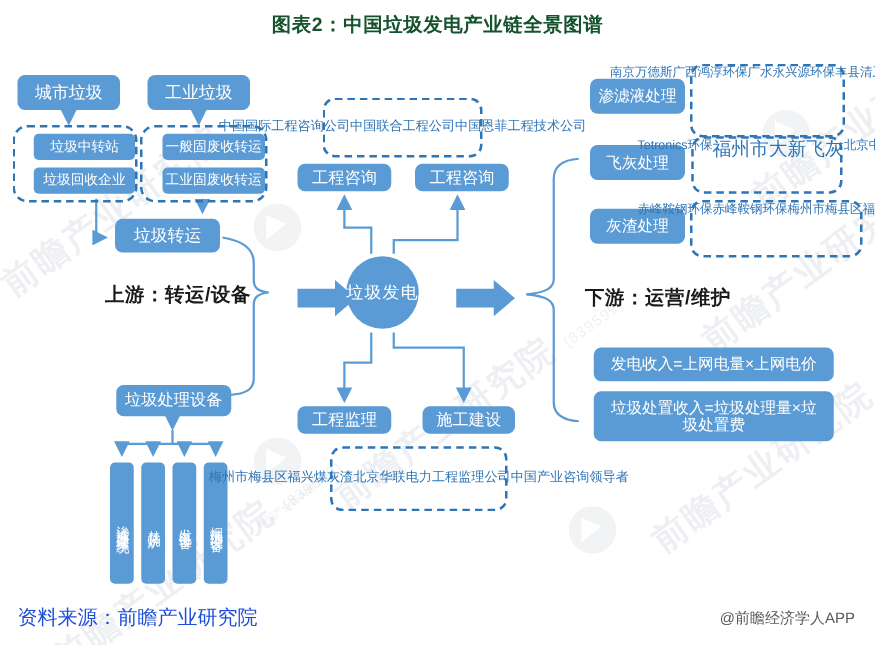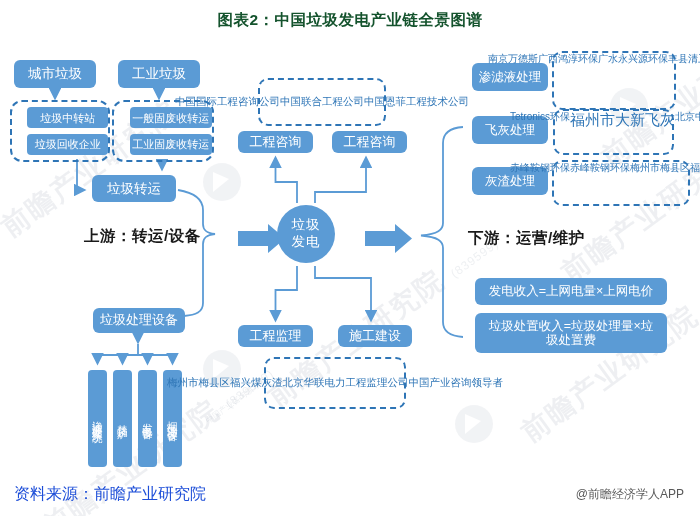--- a/index.html
+++ b/index.html
@@ -17,21 +17,21 @@
         color:var(--dash-border,#2E75B6);z-index:2;display:flex;
         justify-content:center;background:transparent;}
   .dash.center{align-items:center;text-align:center;}
   .dash.left-align{align-items:flex-start;padding-left:8px;text-align:left;}
   .dash .ln{font-size:10.5px;line-height:1.25;white-space:nowrap;}
   .dash-wrap{position:absolute;border:2px dashed var(--dash-border,#2E75B6);border-radius:12px;
         z-index:2;display:flex;flex-direction:column;justify-content:space-evenly;
         align-items:flex-end;}
   .dash-wrap .node{position:relative;width:84%;height:21px;font-size:11px;border-radius:4px;}
   .circle-node{position:absolute;background:var(--node-fill,#5B9BD5);color:#fff;border-radius:50%;
-        display:flex;flex-direction:column;align-items:center;justify-content:center;
+        display:flex;align-items:center;justify-content:center;
         font-size:13.5px;line-height:1.25;z-index:2;letter-spacing:1px;}
   .seg-label{position:absolute;font-size:15.5px;font-weight:bold;color:#1a1a1a;z-index:3;
         white-space:nowrap;letter-spacing:.5px;}
   .connectors{position:absolute;left:0;top:0;z-index:1;pointer-events:none;}
   .footer-src{position:absolute;left:14px;top:484px;font-size:16px;color:#1d4ed8;z-index:3;}
   .footer-credit{position:absolute;right:16px;top:486px;font-size:12px;color:#595959;z-index:3;}
   
   .wm{position:absolute;z-index:0;color:#8a97a8;opacity:.14;white-space:nowrap;
       transform:rotate(-36deg);font-size:28px;font-weight:bold;letter-spacing:2px;}
   .wm .code{font-size:12px;font-weight:normal;letter-spacing:1px;}

